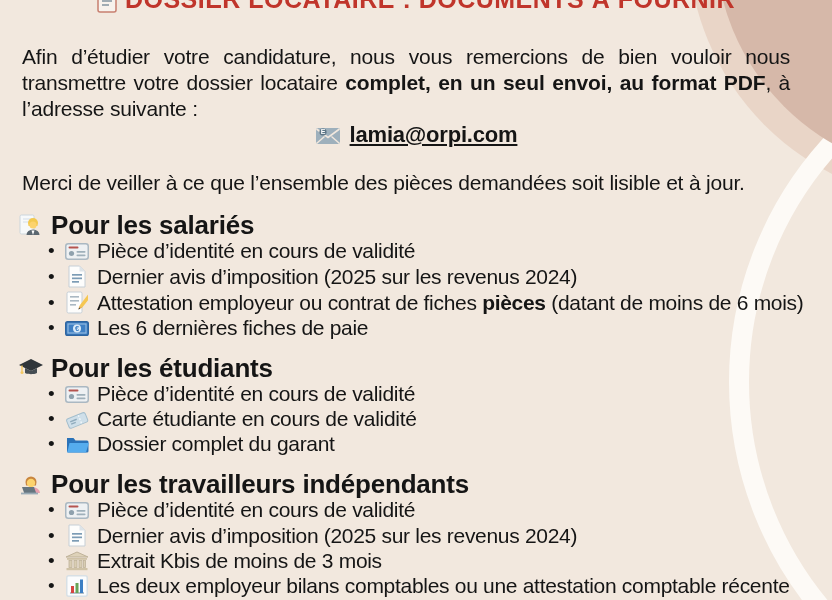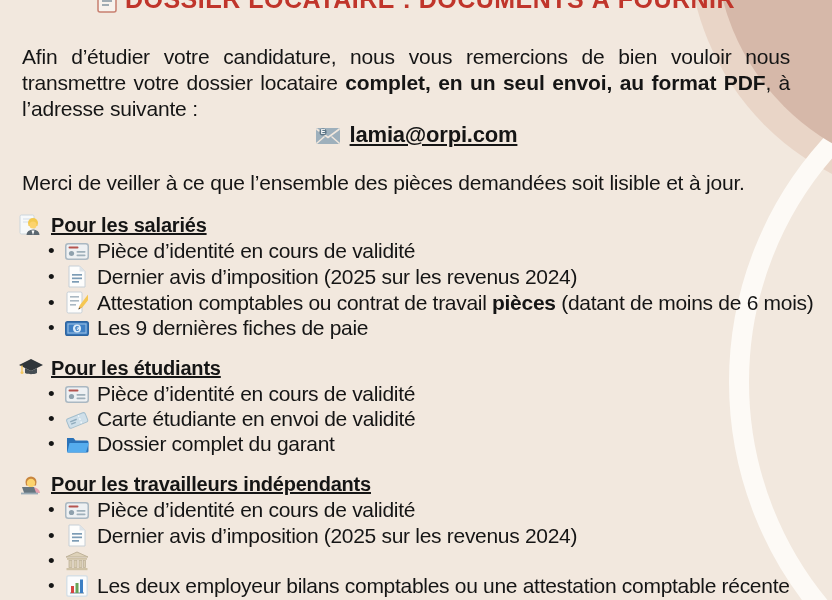--- a/index.html
+++ b/index.html
@@ -29,21 +29,21 @@
   .intro b{letter-spacing:-0.1px;}
 
   .email-line{margin:0;text-align:center;font-size:22px;font-weight:bold;
     line-height:26px;letter-spacing:-0.2px;text-decoration:underline;}
   .email-line svg{vertical-align:-3px;margin-right:9px;}
 
   .notice{margin:22px 86px 0 22px;font-size:21px;line-height:26px;letter-spacing:-0.2px;}
 
   .section{margin-top:16px;}
   .section-heading{display:flex;align-items:center;gap:7px;margin-left:17px;
-    font-size:20px;font-weight:bold;line-height:26px;letter-spacing:-0.2px;text-decoration:underline;}
+    font-size:26px;font-weight:bold;line-height:26px;letter-spacing:-0.2px;}
   .heading-icon{width:27px;flex:none;display:flex;justify-content:center;}
   .section ul{list-style:none;margin:2px 0 0 0;padding:0;}
   .section li{display:flex;align-items:center;margin:0 0 3px 48px;
     font-size:21px;line-height:22px;letter-spacing:-0.3px;}
   .bullet{width:15px;flex:none;font-size:19px;line-height:22px;}
   .li-icon{width:27px;flex:none;display:flex;justify-content:center;margin-right:7px;}
   .li-text{white-space:nowrap;text-align:center;}
 </style>
 </head>
 <body>
@@ -134,33 +134,33 @@
                 <rect x="4" y="9" width="9" height="1.6"></rect>
                 <rect x="4" y="13" width="6" height="1.6"></rect>
               </g>
               <g transform="rotate(38 17 12)">
                 <rect x="15.8" y="2" width="3.4" height="14" rx="0.6" fill="#f6c752"></rect>
                 <path d="M15.8 16 L17.5 20 L19.2 16 Z" fill="#e8b04b"></path>
                 <path d="M16.7 18.1 L17.5 20 L18.3 18.1 Z" fill="#3e3e3e"></path>
               </g>
             </svg>
           </span>
-        <span class="li-text"><span>Attestation comptables ou contrat de travail </span><b>pièces</b><span> (datant de moins de 6 mois)</span></span>
+        <span class="li-text"><span>Attestation employeur ou contrat de fiches </span><b>pièces</b><span> (datant de moins de 6 mois)</span></span>
       </li>
       <li>
         <span class="bullet">•</span>
         <span class="li-icon">
             <svg width="24" height="15" viewBox="0 0 24 15">
               <rect x="0.75" y="0.75" width="22.5" height="13.5" rx="1.8" fill="#3f80c4" stroke="#2d64a0" stroke-width="1.5"></rect>
               <rect x="3" y="3" width="18" height="9" fill="none" stroke="#8fb8e0" stroke-width="1.2"></rect>
               <circle cx="12" cy="7.5" r="4" fill="#dcebf8"></circle>
               <text x="12" y="10.2" font-size="7.5" font-weight="bold" fill="#3f80c4" text-anchor="middle" font-family="Liberation Sans,sans-serif">€</text>
             </svg>
           </span>
-        <span class="li-text"><span>Les 9 dernières fiches de paie</span><b></b><span></span></span>
+        <span class="li-text"><span>Les 6 dernières fiches de paie</span><b></b><span></span></span>
       </li>
     </ul>
   </div>
 
   <div class="section">
     <div class="section-heading">
       <span class="heading-icon">
           <svg width="26" height="20" viewBox="0 0 26 20">
             <polygon points="13,1 25,7 13,13 1,7" fill="#2f353a"></polygon>
             <path d="M7 10 v4.5 c0 2.2 12 2.2 12 0 V10 l-6 3 z" fill="#454d53"></path>
@@ -189,21 +189,21 @@
         <span class="li-icon">
             <svg width="24" height="19" viewBox="0 0 24 19">
               <g transform="rotate(-22 12 10)">
                 <rect x="2" y="5.5" width="20" height="10" rx="2" fill="#cfdfe9" stroke="#a3becd"></rect>
                 <line x1="15" y1="6" x2="15" y2="15" stroke="#f2f7fa" stroke-width="1.4" stroke-dasharray="1.8 1.6"></line>
                 <rect x="5" y="8.5" width="7" height="1.4" fill="#8fabbc"></rect>
                 <rect x="5" y="11" width="5" height="1.4" fill="#8fabbc"></rect>
               </g>
             </svg>
           </span>
-        <span class="li-text"><span>Carte étudiante en envoi de validité</span><b></b><span></span></span>
+        <span class="li-text"><span>Carte étudiante en cours de validité</span><b></b><span></span></span>
       </li>
       <li>
         <span class="bullet">•</span>
         <span class="li-icon">
             <svg width="24" height="19" viewBox="0 0 24 19">
               <path d="M2 3 h6.5 l2 2.5 H22 a1.5 1.5 0 0 1 1.5 1.5 V16 a1.5 1.5 0 0 1 -1.5 1.5 H3.5 A1.5 1.5 0 0 1 2 16 Z" fill="#2a72b8"></path>
               <path d="M4.5 8 H23.8 L21 17.5 H2.2 Z" fill="#55acee"></path>
             </svg>
           </span>
         <span class="li-text"><span>Dossier complet du garant</span><b></b><span></span></span>
@@ -261,20 +261,21 @@
               <rect x="2" y="7" width="20" height="1.8" fill="#cfc2a6"></rect>
               <g fill="#d9cdb3" stroke="#bfb299" stroke-width="0.8">
                 <rect x="4" y="9.5" width="3" height="7"></rect>
                 <rect x="9" y="9.5" width="3" height="7"></rect>
                 <rect x="14" y="9.5" width="3" height="7"></rect>
                 <rect x="18.5" y="9.5" width="2" height="7"></rect>
               </g>
               <rect x="1.5" y="17" width="21" height="2.2" fill="#cfc2a6"></rect>
             </svg>
           </span>
+        <span class="li-text"><span>Extrait Kbis de moins de 3 mois</span><b></b><span></span></span>
       </li>
       <li>
         <span class="bullet">•</span>
         <span class="li-icon">
             <svg width="22" height="22" viewBox="0 0 22 22">
               <rect x="0.75" y="0.75" width="20.5" height="20.5" rx="2" fill="#fbfcfd" stroke="#d8e0e5" stroke-width="1.5"></rect>
               <line x1="4" y1="18" x2="18" y2="18" stroke="#8fa1ad" stroke-width="1.3"></line>
               <rect x="5" y="11" width="3" height="7" fill="#d64541"></rect>
               <rect x="9.5" y="8" width="3" height="10" fill="#68a357"></rect>
               <rect x="14" y="4.5" width="3" height="13.5" fill="#3b7fc4"></rect>

